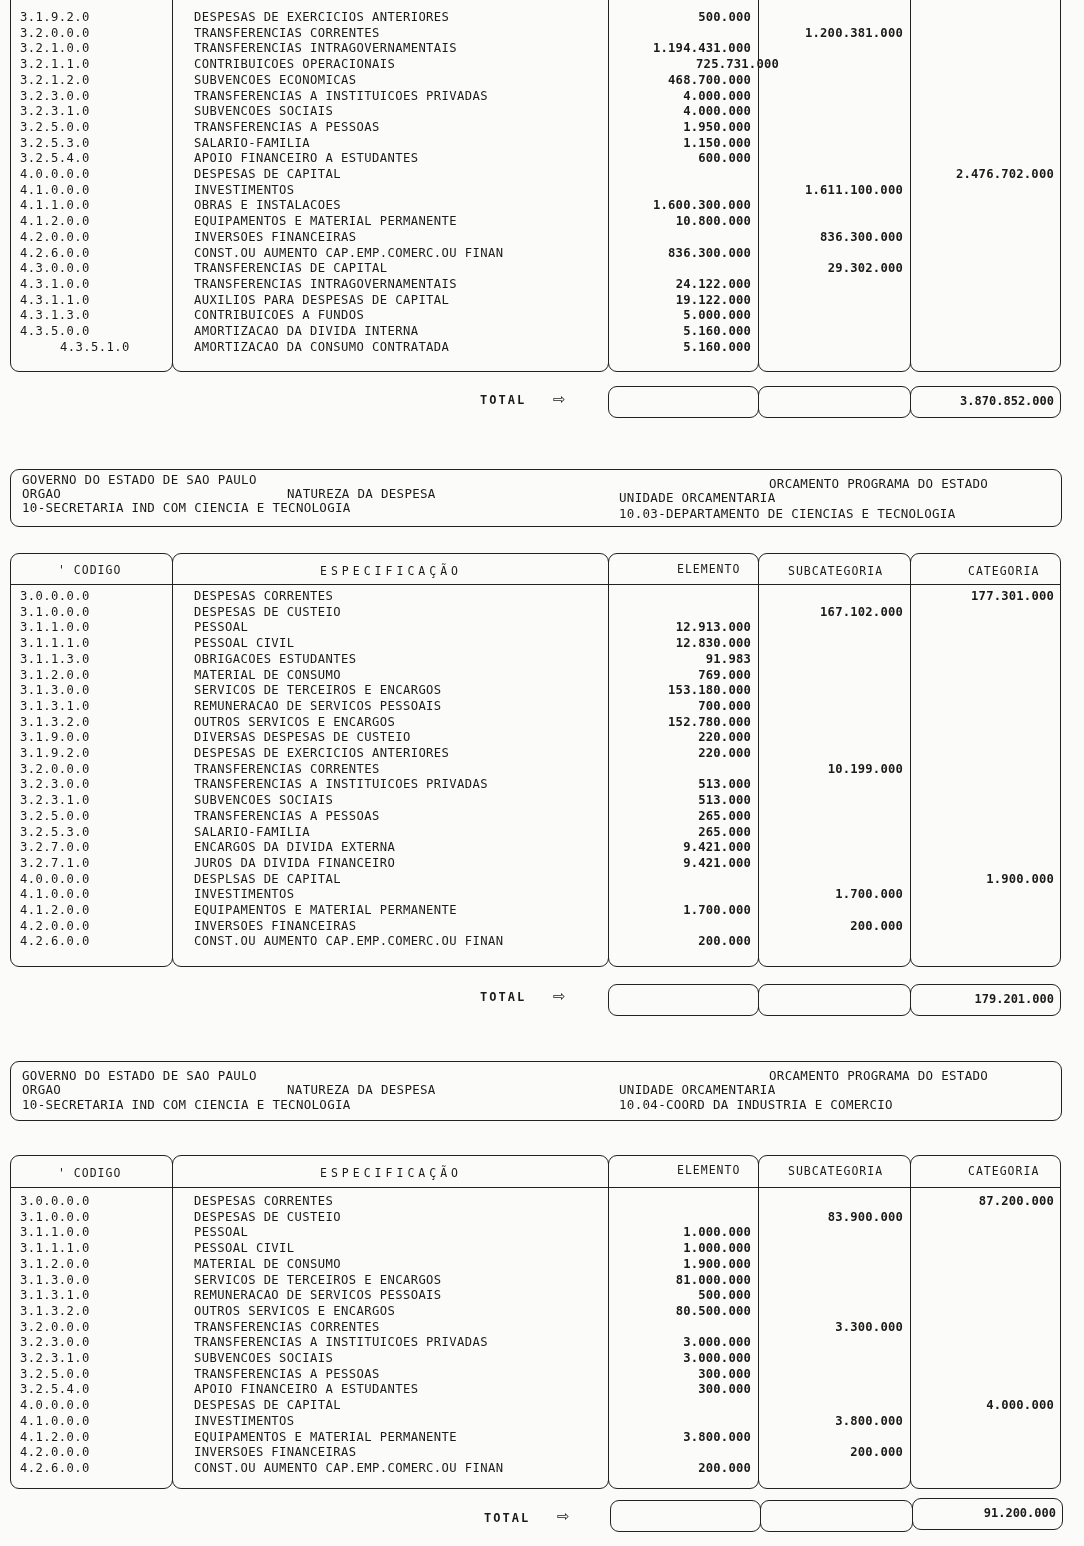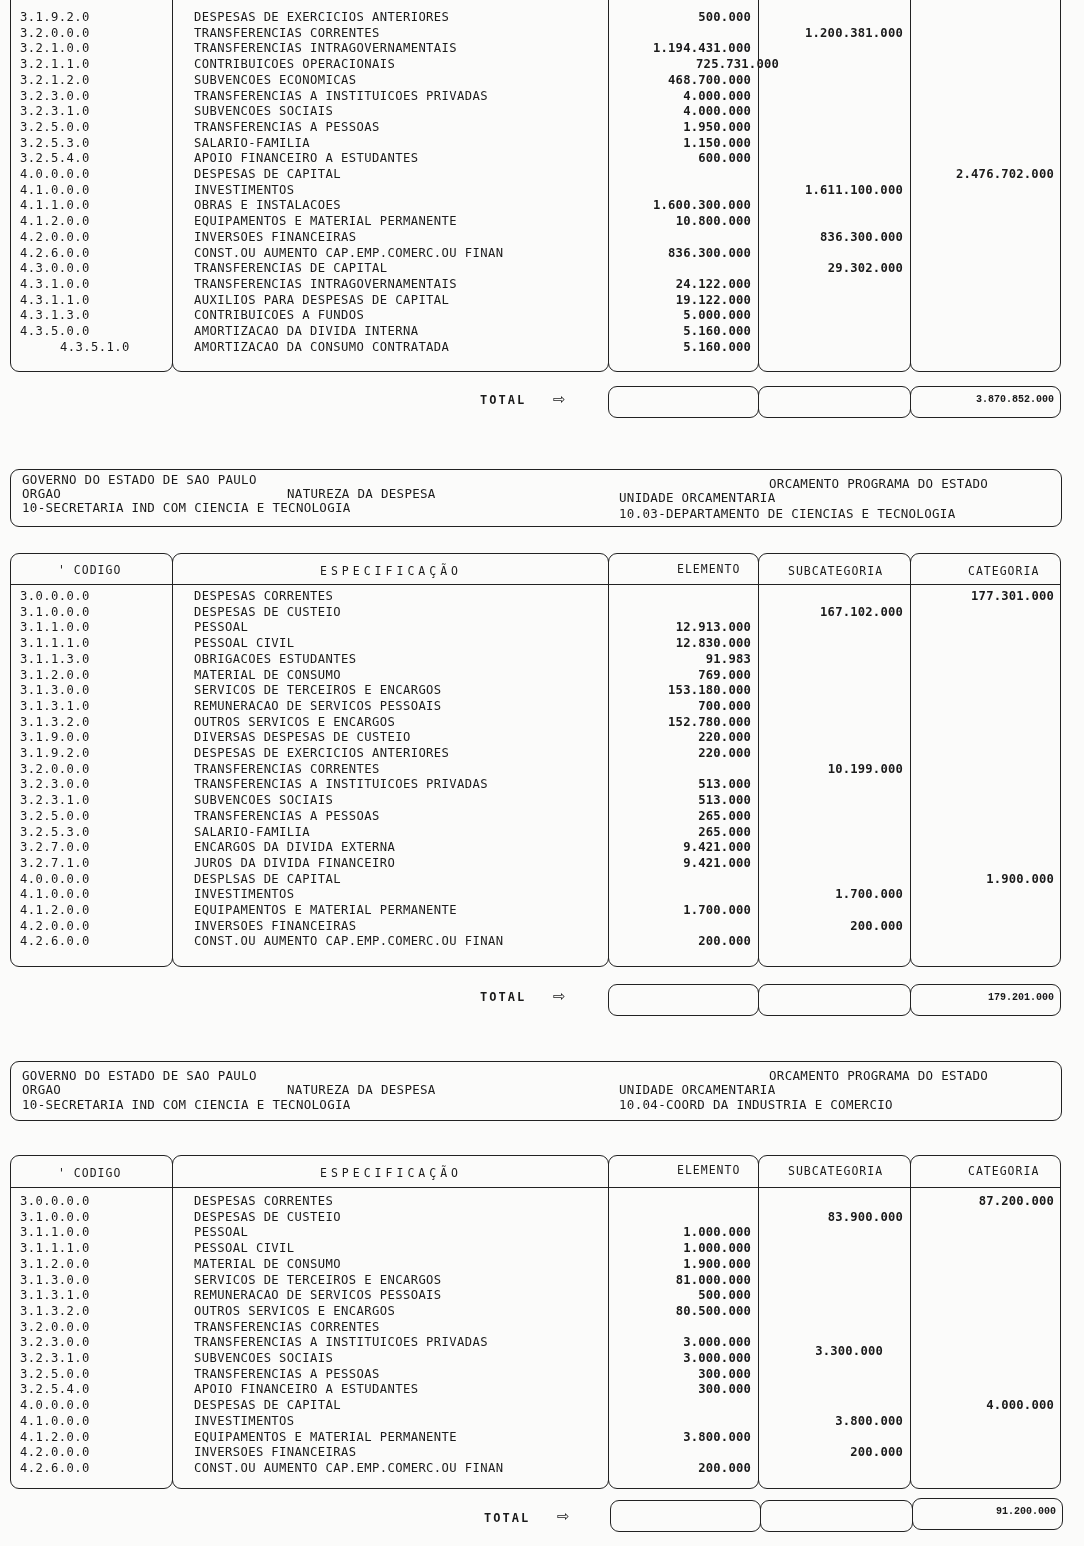--- a/index.html
+++ b/index.html
@@ -8,21 +8,21 @@
     font-family:"DejaVu Sans Mono", "Liberation Mono", monospace; color:#1a1a1a;
   }
   .abs { position:absolute; }
   .box { position:absolute; border:1.6px solid #222; border-radius:9px; box-sizing:border-box; }
   .rows { position:absolute; font-size:12.2px; line-height:15.7px; white-space:pre; letter-spacing:0.4px; }
   .num { text-align:right; font-weight:bold; letter-spacing:0.2px; }
   .hdr-label { position:absolute; font-size:11.5px; letter-spacing:1px; }
   .total-label { position:absolute; font-size:12px; font-weight:bold; letter-spacing:2px; }
   .arrow { position:absolute; font-size:20px; line-height:20px; }
   .head-text { position:absolute; font-size:12.5px; line-height:14.5px; white-space:pre; letter-spacing:0.3px; }
-  .tot-val { position:absolute; font-size:10px; font-weight:bold; text-align:right;font-family:Liberation Mono, monospace; }
+  .tot-val { position:absolute; font-size:12px; font-weight:bold; text-align:right; }
 </style>
 </head>
 <body>
 
 <div>
   <div class="box" style="left:10px;top:-12px;width:163px;height:384px;"></div>
   <div class="box" style="left:172px;top:-12px;width:437px;height:384px;"></div>
   <div class="box" style="left:608px;top:-12px;width:151px;height:384px;"></div>
   <div class="box" style="left:758px;top:-12px;width:153px;height:384px;"></div>
   <div class="box" style="left:910px;top:-12px;width:151px;height:384px;"></div>
@@ -459,21 +459,21 @@
         <div class="rows " style="left: 20px; top: 1303.9px; width: 150px;">3.1.3.2.0</div>
         <div class="rows " style="left: 194px; top: 1303.9px; width: 410px;">OUTROS SERVICOS E ENCARGOS</div>
         <div class="rows num" style="left: 608px; top: 1303.9px; width: 143px;">80.500.000</div>
         <div class="rows num" style="left: 758px; top: 1303.9px; width: 145px;"></div>
         <div class="rows num" style="left: 910px; top: 1303.9px; width: 144px;"></div>
       </div>
       <div>
         <div class="rows " style="left: 20px; top: 1319.6px; width: 150px;">3.2.0.0.0</div>
         <div class="rows " style="left: 194px; top: 1319.6px; width: 410px;">TRANSFERENCIAS CORRENTES</div>
         <div class="rows num" style="left: 608px; top: 1319.6px; width: 143px;"></div>
-        <div class="rows num" style="left: 738px; top: 1319.6px; width: 145px; margin-top: 24px;">3.300.000</div>
+        <div class="rows num" style="left: 758px; top: 1319.6px; width: 145px;">3.300.000</div>
         <div class="rows num" style="left: 910px; top: 1319.6px; width: 144px;"></div>
       </div>
       <div>
         <div class="rows " style="left: 20px; top: 1335.3px; width: 150px;">3.2.3.0.0</div>
         <div class="rows " style="left: 194px; top: 1335.3px; width: 410px;">TRANSFERENCIAS A INSTITUICOES PRIVADAS</div>
         <div class="rows num" style="left: 608px; top: 1335.3px; width: 143px;">3.000.000</div>
         <div class="rows num" style="left: 758px; top: 1335.3px; width: 145px;"></div>
         <div class="rows num" style="left: 910px; top: 1335.3px; width: 144px;"></div>
       </div>
       <div>

